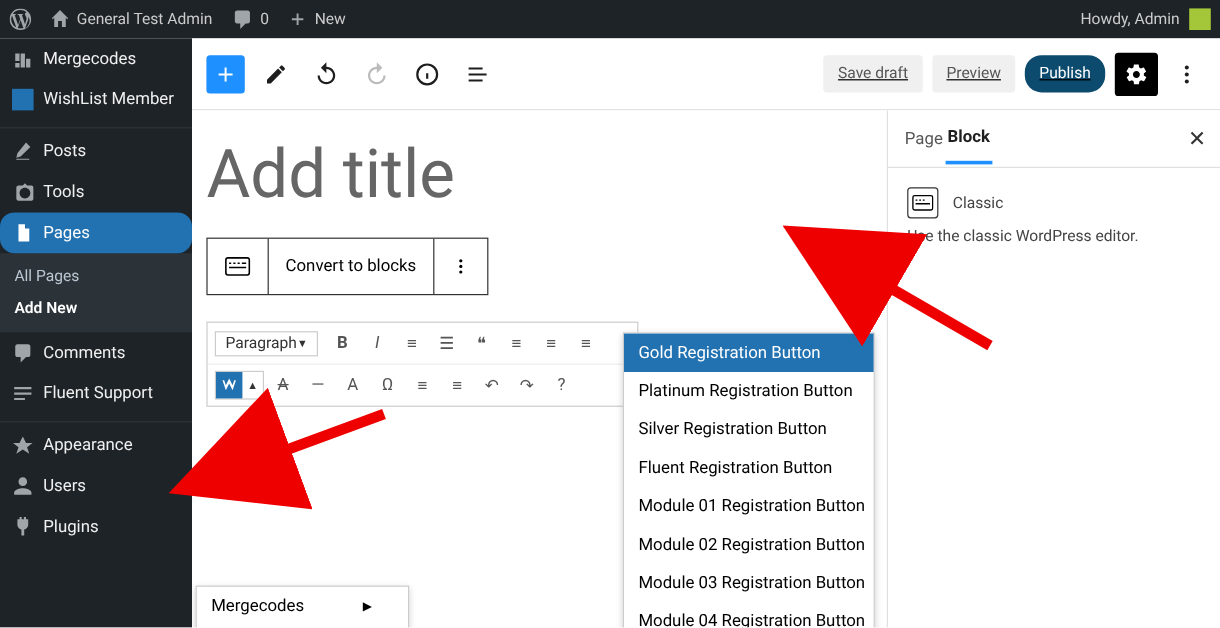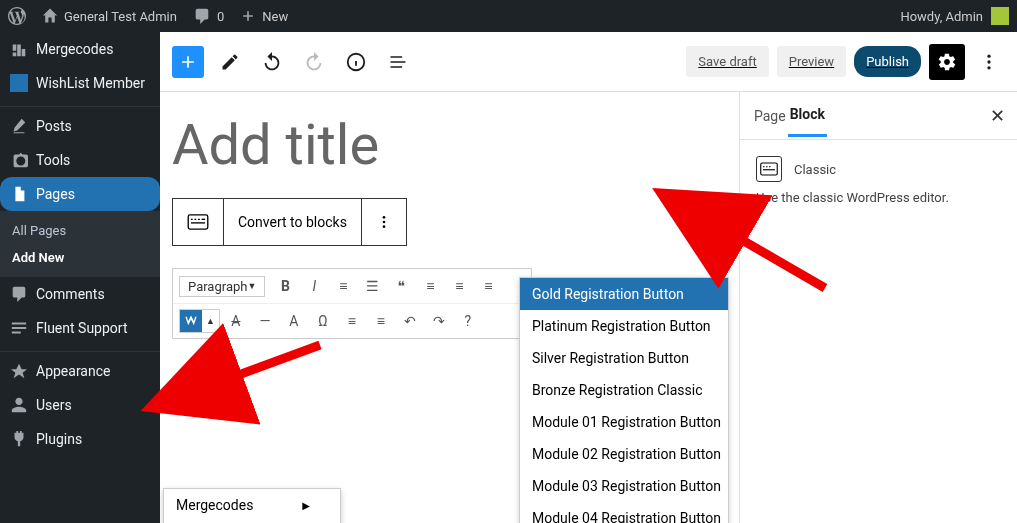--- a/index.html
+++ b/index.html
@@ -303,21 +303,21 @@
       <div class="dd-item selected">
           <span>Gold Registration Button</span>
         </div>
       <div class="dd-item">
           <span>Platinum Registration Button</span>
         </div>
       <div class="dd-item">
           <span>Silver Registration Button</span>
         </div>
       <div class="dd-item">
-          <span>Bronze Registration Classic</span>
+          <span>Fluent Registration Button</span>
         </div>
       <div class="dd-item">
           <span>Module 01 Registration Button</span>
         </div>
       <div class="dd-item">
           <span>Module 02 Registration Button</span>
         </div>
       <div class="dd-item">
           <span>Module 03 Registration Button</span>
         </div>

